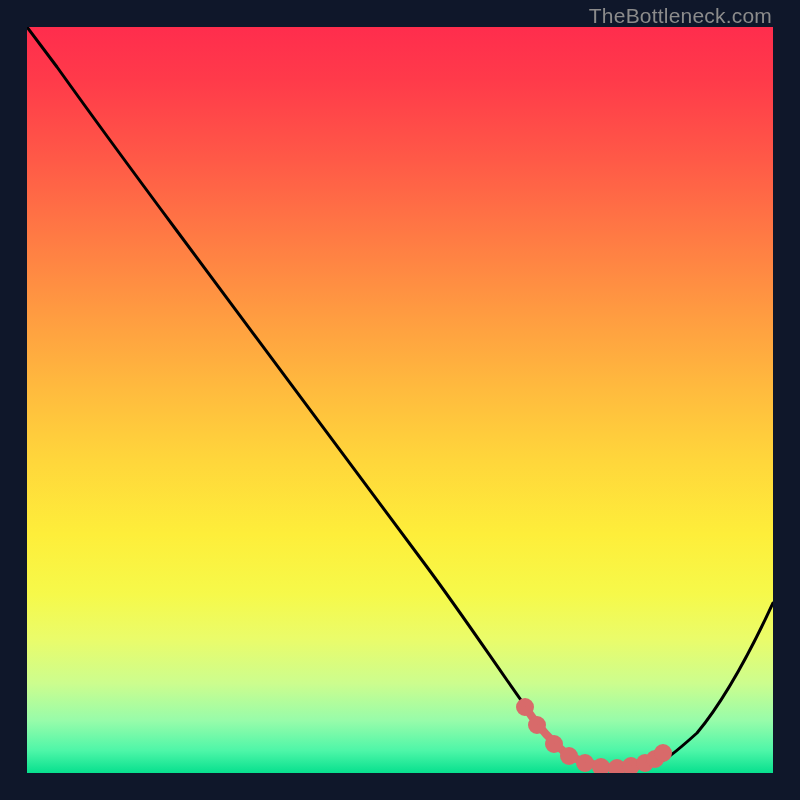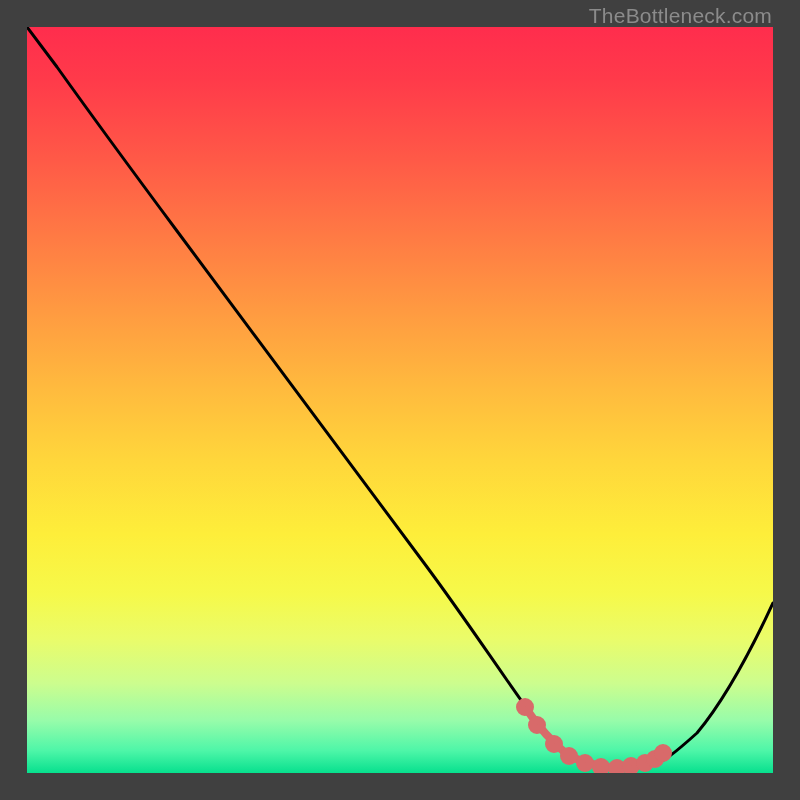--- a/index.html
+++ b/index.html
@@ -9,21 +9,21 @@
     height: 800px;
     background: #000;
     overflow: hidden;
   }
   .frame {
     position: absolute;
     left: 0;
     top: 0;
     width: 800px;
     height: 800px;
-    background: #404040;
+    background: #0f172a;
   }
   .plot {
     position: absolute;
     left: 27px;
     top: 27px;
     width: 746px;
     height: 746px;
     overflow: hidden;
   }
   .gradient {

